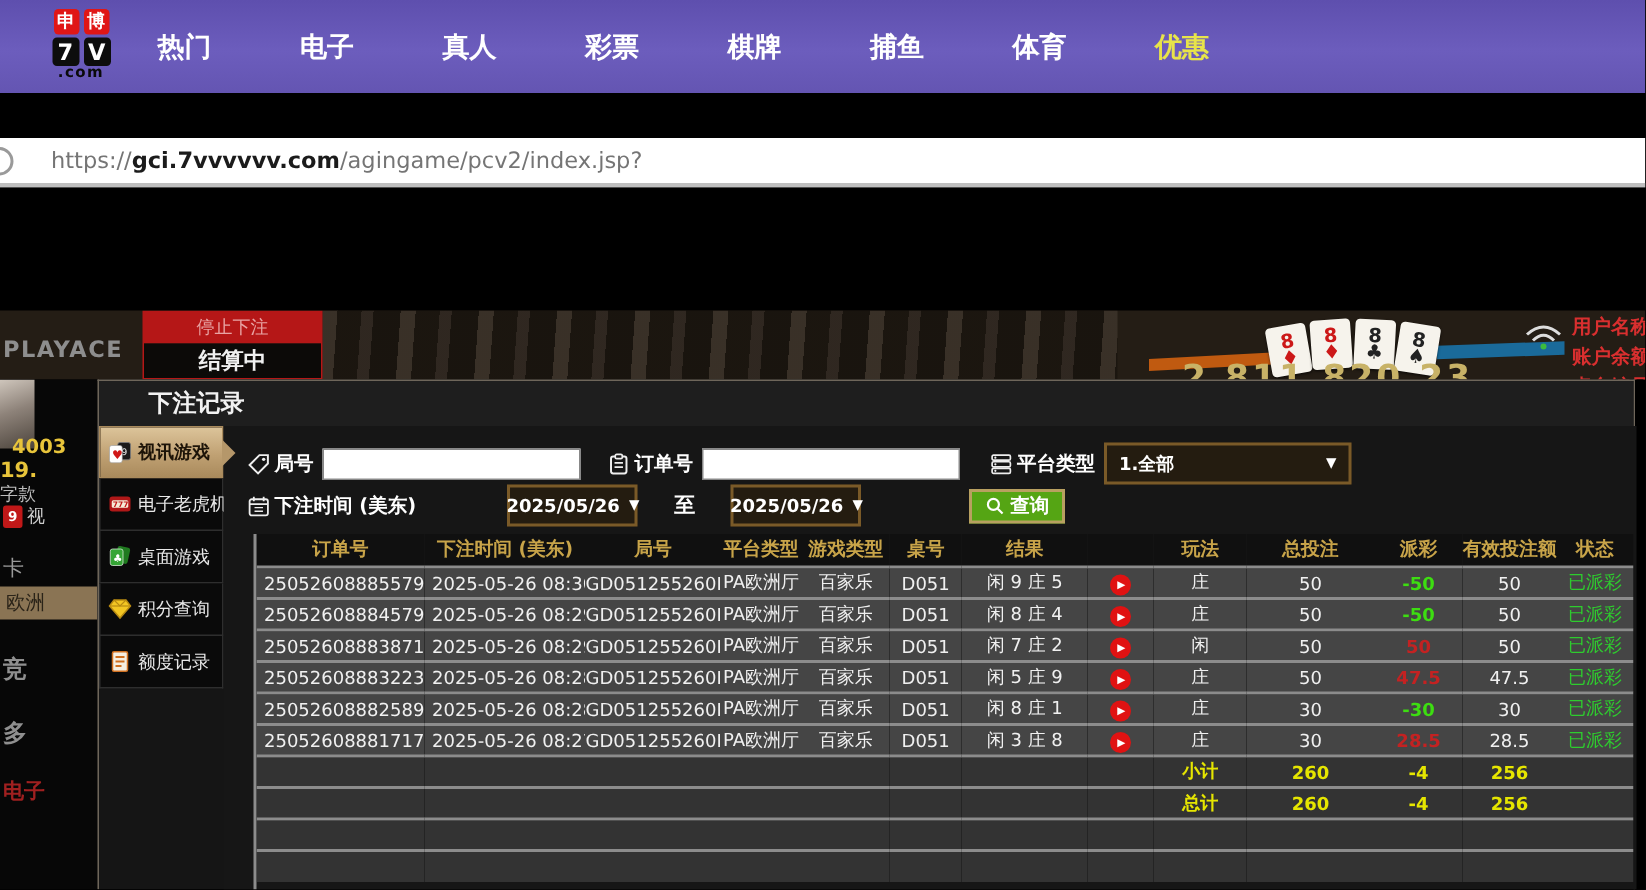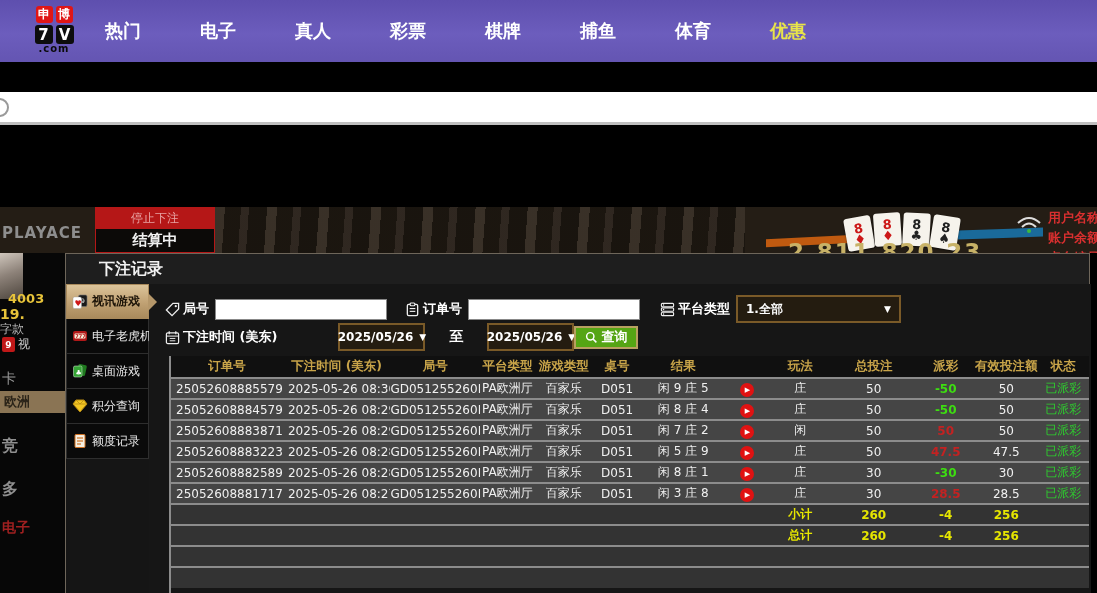--- a/index.html
+++ b/index.html
@@ -69,21 +69,21 @@
             background:linear-gradient(160deg,#cfc6bc 0%,#8d8279 45%,#4c443c 100%); }
   .bg-num1 { position:absolute; left:0; top:38px; color:#e8c43a; font-weight:bold; font-size:13px;padding-left:8px; }
   .bg-num2 { position:absolute; left:0; top:53px; color:#e8c43a; font-weight:bold; font-size:14px;text-align:center; }
   .bg-t1 { position:absolute; left:0; top:68px; color:#bbb; font-size:12px; }
   .bg-cardrow { position:absolute; left:2px; top:83px; display:flex; align-items:center; gap:3px; }
   .bg-badge { width:13px; height:15px; background:#c01818; border-radius:2px; color:#fff; font-size:9px; font-weight:bold;
               display:flex; align-items:center; justify-content:center; }
   .bg-t2 { color:#ccc; font-size:12px; }
   .bg-t3 { position:absolute; left:2px; top:117px; color:#999; font-size:14px; }
   .bg-highlight { position:absolute; left:0; top:138px; width:65px; height:22px; background:#8a7454;
-                  color:#2a2318; font-size:13px; font-weight:bold; display:flex; align-items:center; padding-left:4px; }
+                  color:#2a2318; font-size:13px; font-weight:normal; display:flex; align-items:center; padding-left:4px; }
   .bg-t4 { position:absolute; left:2px; top:183px; color:#8f8f8f; font-size:16px; font-weight:bold; }
   .bg-t5 { position:absolute; left:2px; top:226px; color:#8f8f8f; font-size:16px; font-weight:bold; }
   .bg-t6 { position:absolute; left:2px; top:266px; color:#a02020; font-size:14px; font-weight:bold; }
 
   
   .modal { position:absolute; left:65px; top:253px; width:1025px; height:340px; background:#151515;
            border:1px solid #6e665a; border-bottom:none; }
   .modal-title { position:absolute; left:0; top:0; width:100%; height:30px; background:#1e1e1e;
                  color:#f2f2f2; font-size:16px; font-weight:bold; display:flex; align-items:center; padding-left:33px; }
 
@@ -158,20 +158,21 @@
       <span class="nav-item">棋牌</span>
       <span class="nav-item">捕鱼</span>
       <span class="nav-item">体育</span>
       <span class="nav-item highlight">优惠</span>
     </div>
   </div>
 
 
   <div class="urlbar">
     <span class="url-circle"></span>
+    <span class="url-text"><span>https://</span><b>gci.7vvvvvv.com</b><span>/agingame/pcv2/index.jsp?</span></span>
   </div>
 
   <div class="blackband"></div>
 
   <div class="banner">
     <div class="banner-stripes"></div>
     <span class="banner-brand">PLAYACE</span>
     <div class="stop-box">
       <div class="stop-top">停止下注</div>
       <div class="stop-bottom">结算中</div>
@@ -337,21 +338,21 @@
         </span>
         <div class="fsel sel-date" style="margin-left:55px;">
           <span>2025/05/26</span>
           <span class="arrow">▼</span>
         </div>
         <span class="to-label">至</span>
         <div class="fsel sel-date">
           <span>2025/05/26</span>
           <span class="arrow">▼</span>
         </div>
-        <div class="search-btn" style="">
+        <div class="search-btn" style="margin-left:72px;">
           <svg width="13" height="13" viewBox="0 0 16 16">
               <circle cx="6.5" cy="6.5" r="4.5" fill="none" stroke="#fff" stroke-width="1.8"></circle>
               <line x1="10" y1="10" x2="14" y2="14" stroke="#fff" stroke-width="1.8"></line>
             </svg>
           <span>查询</span>
         </div>
       </div>
 
       <div class="tablewrap">
         <table>

